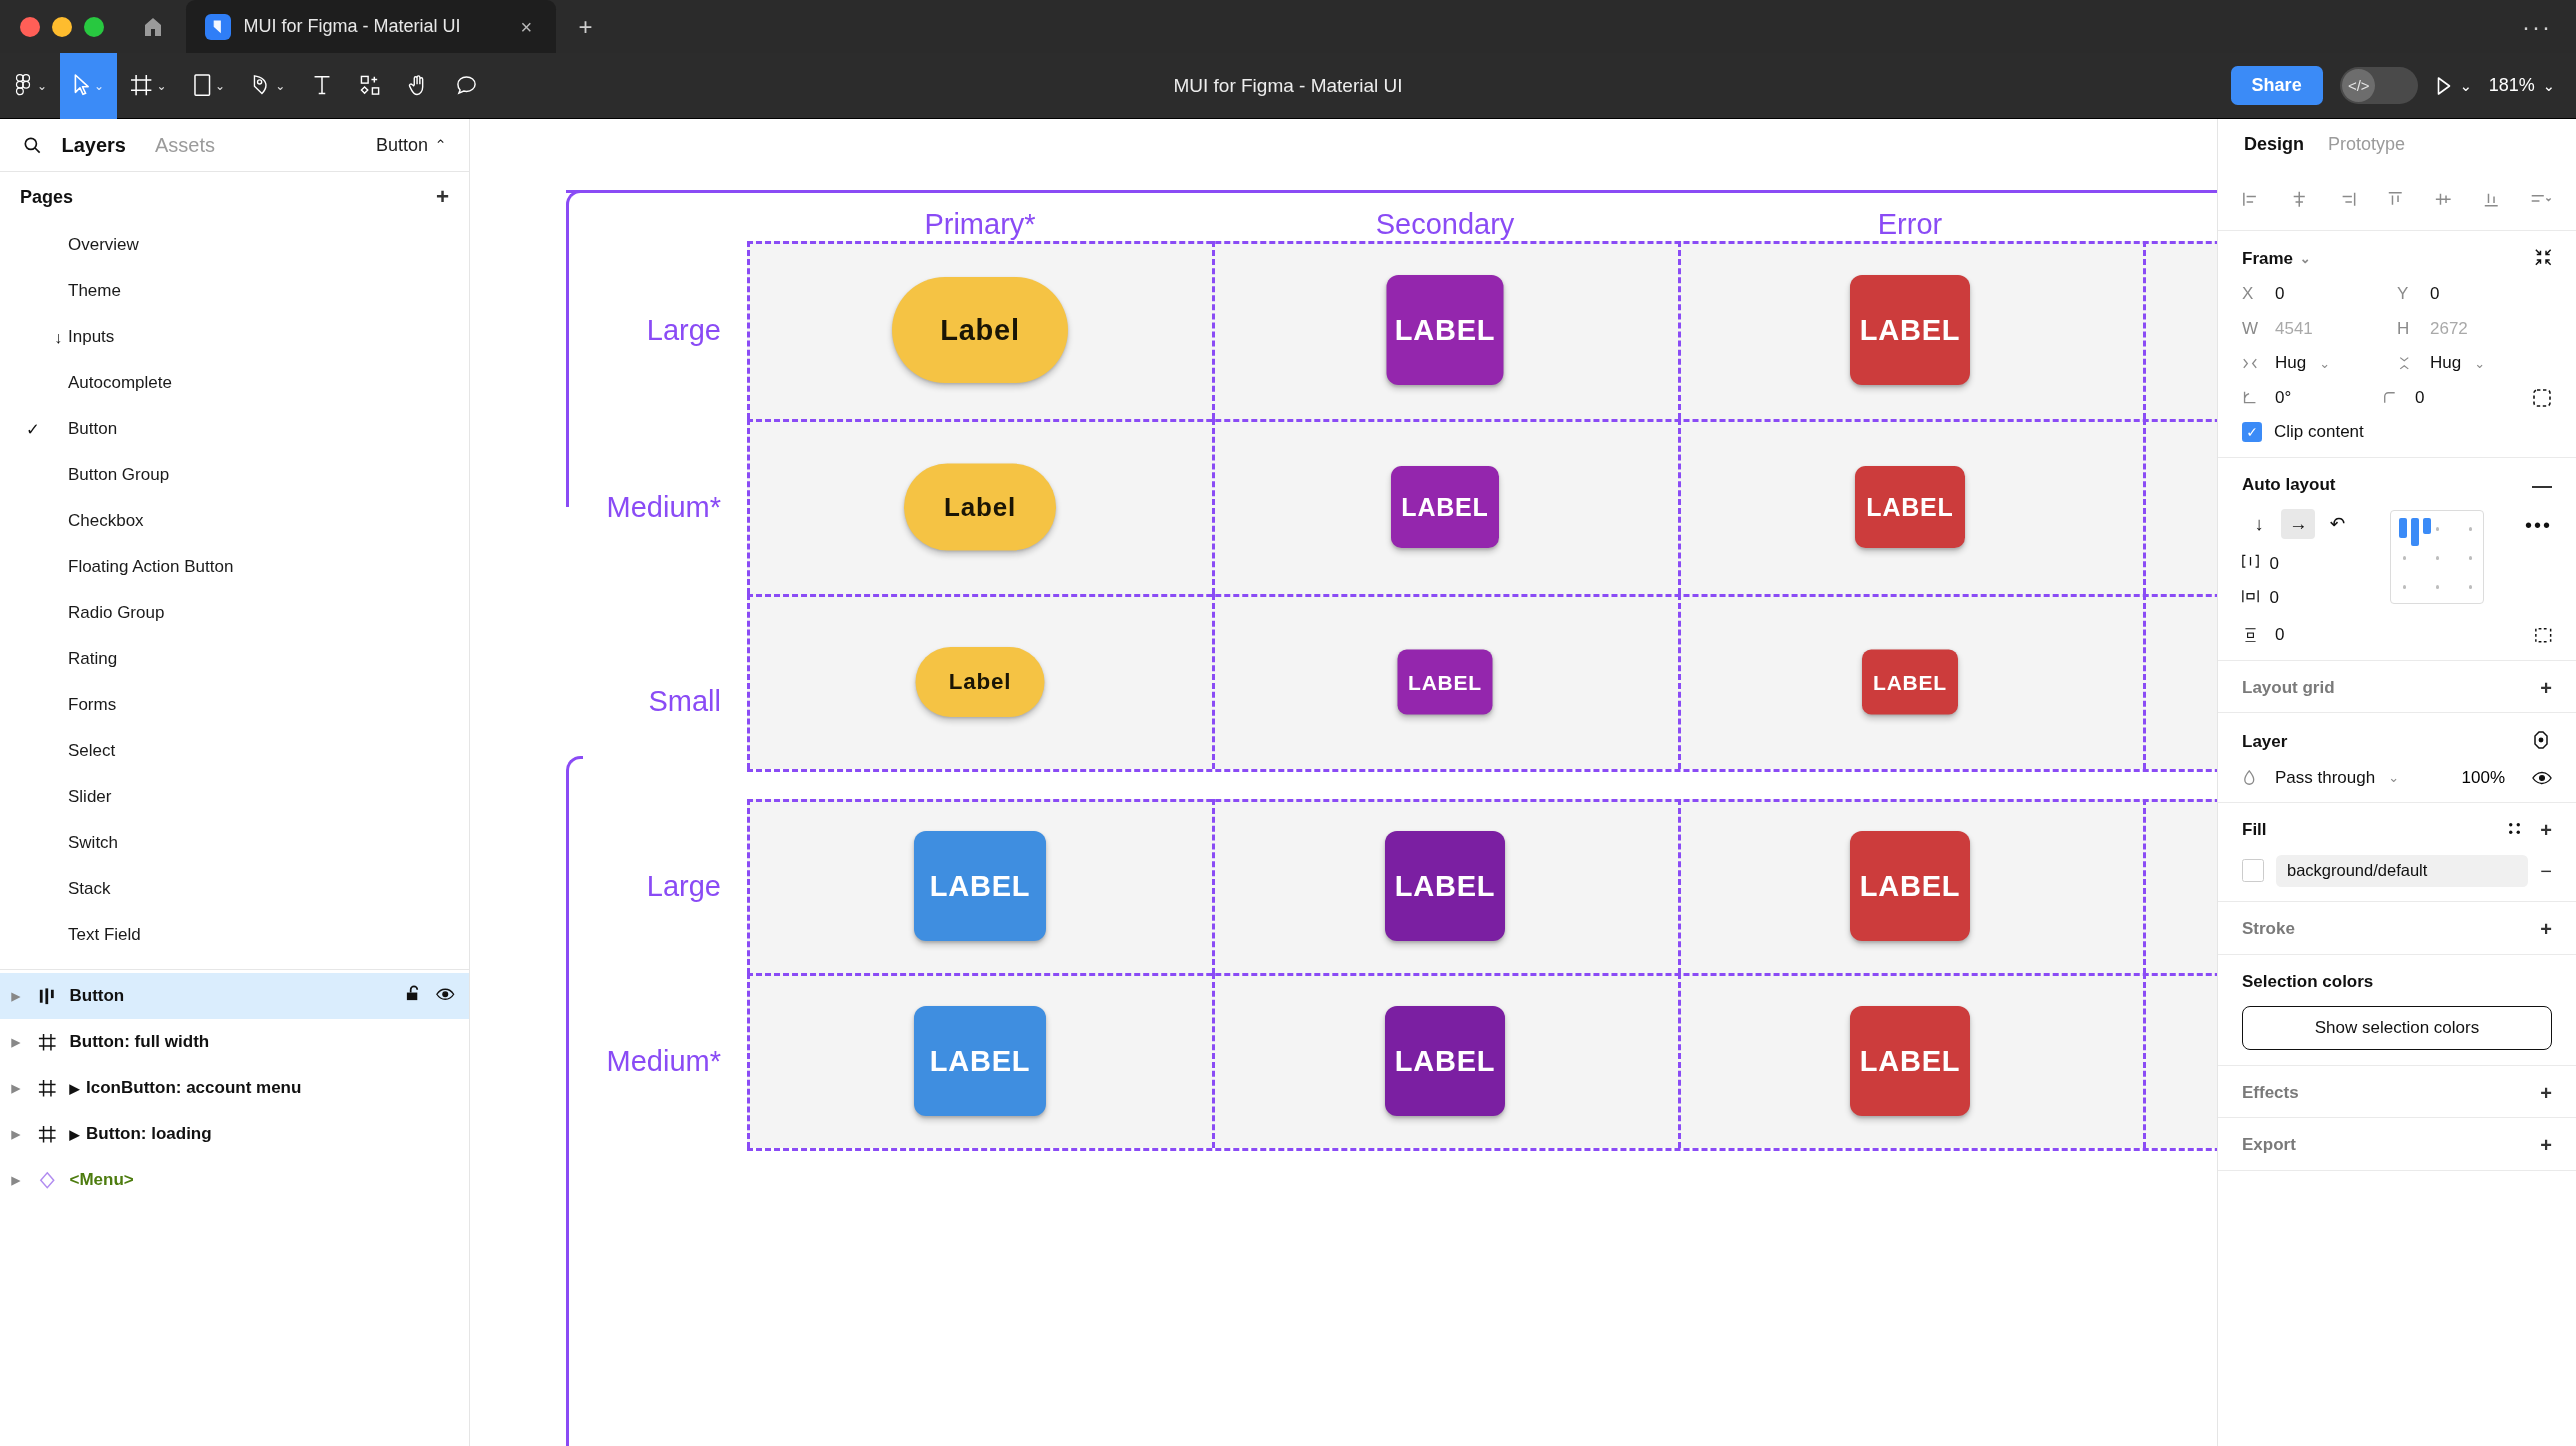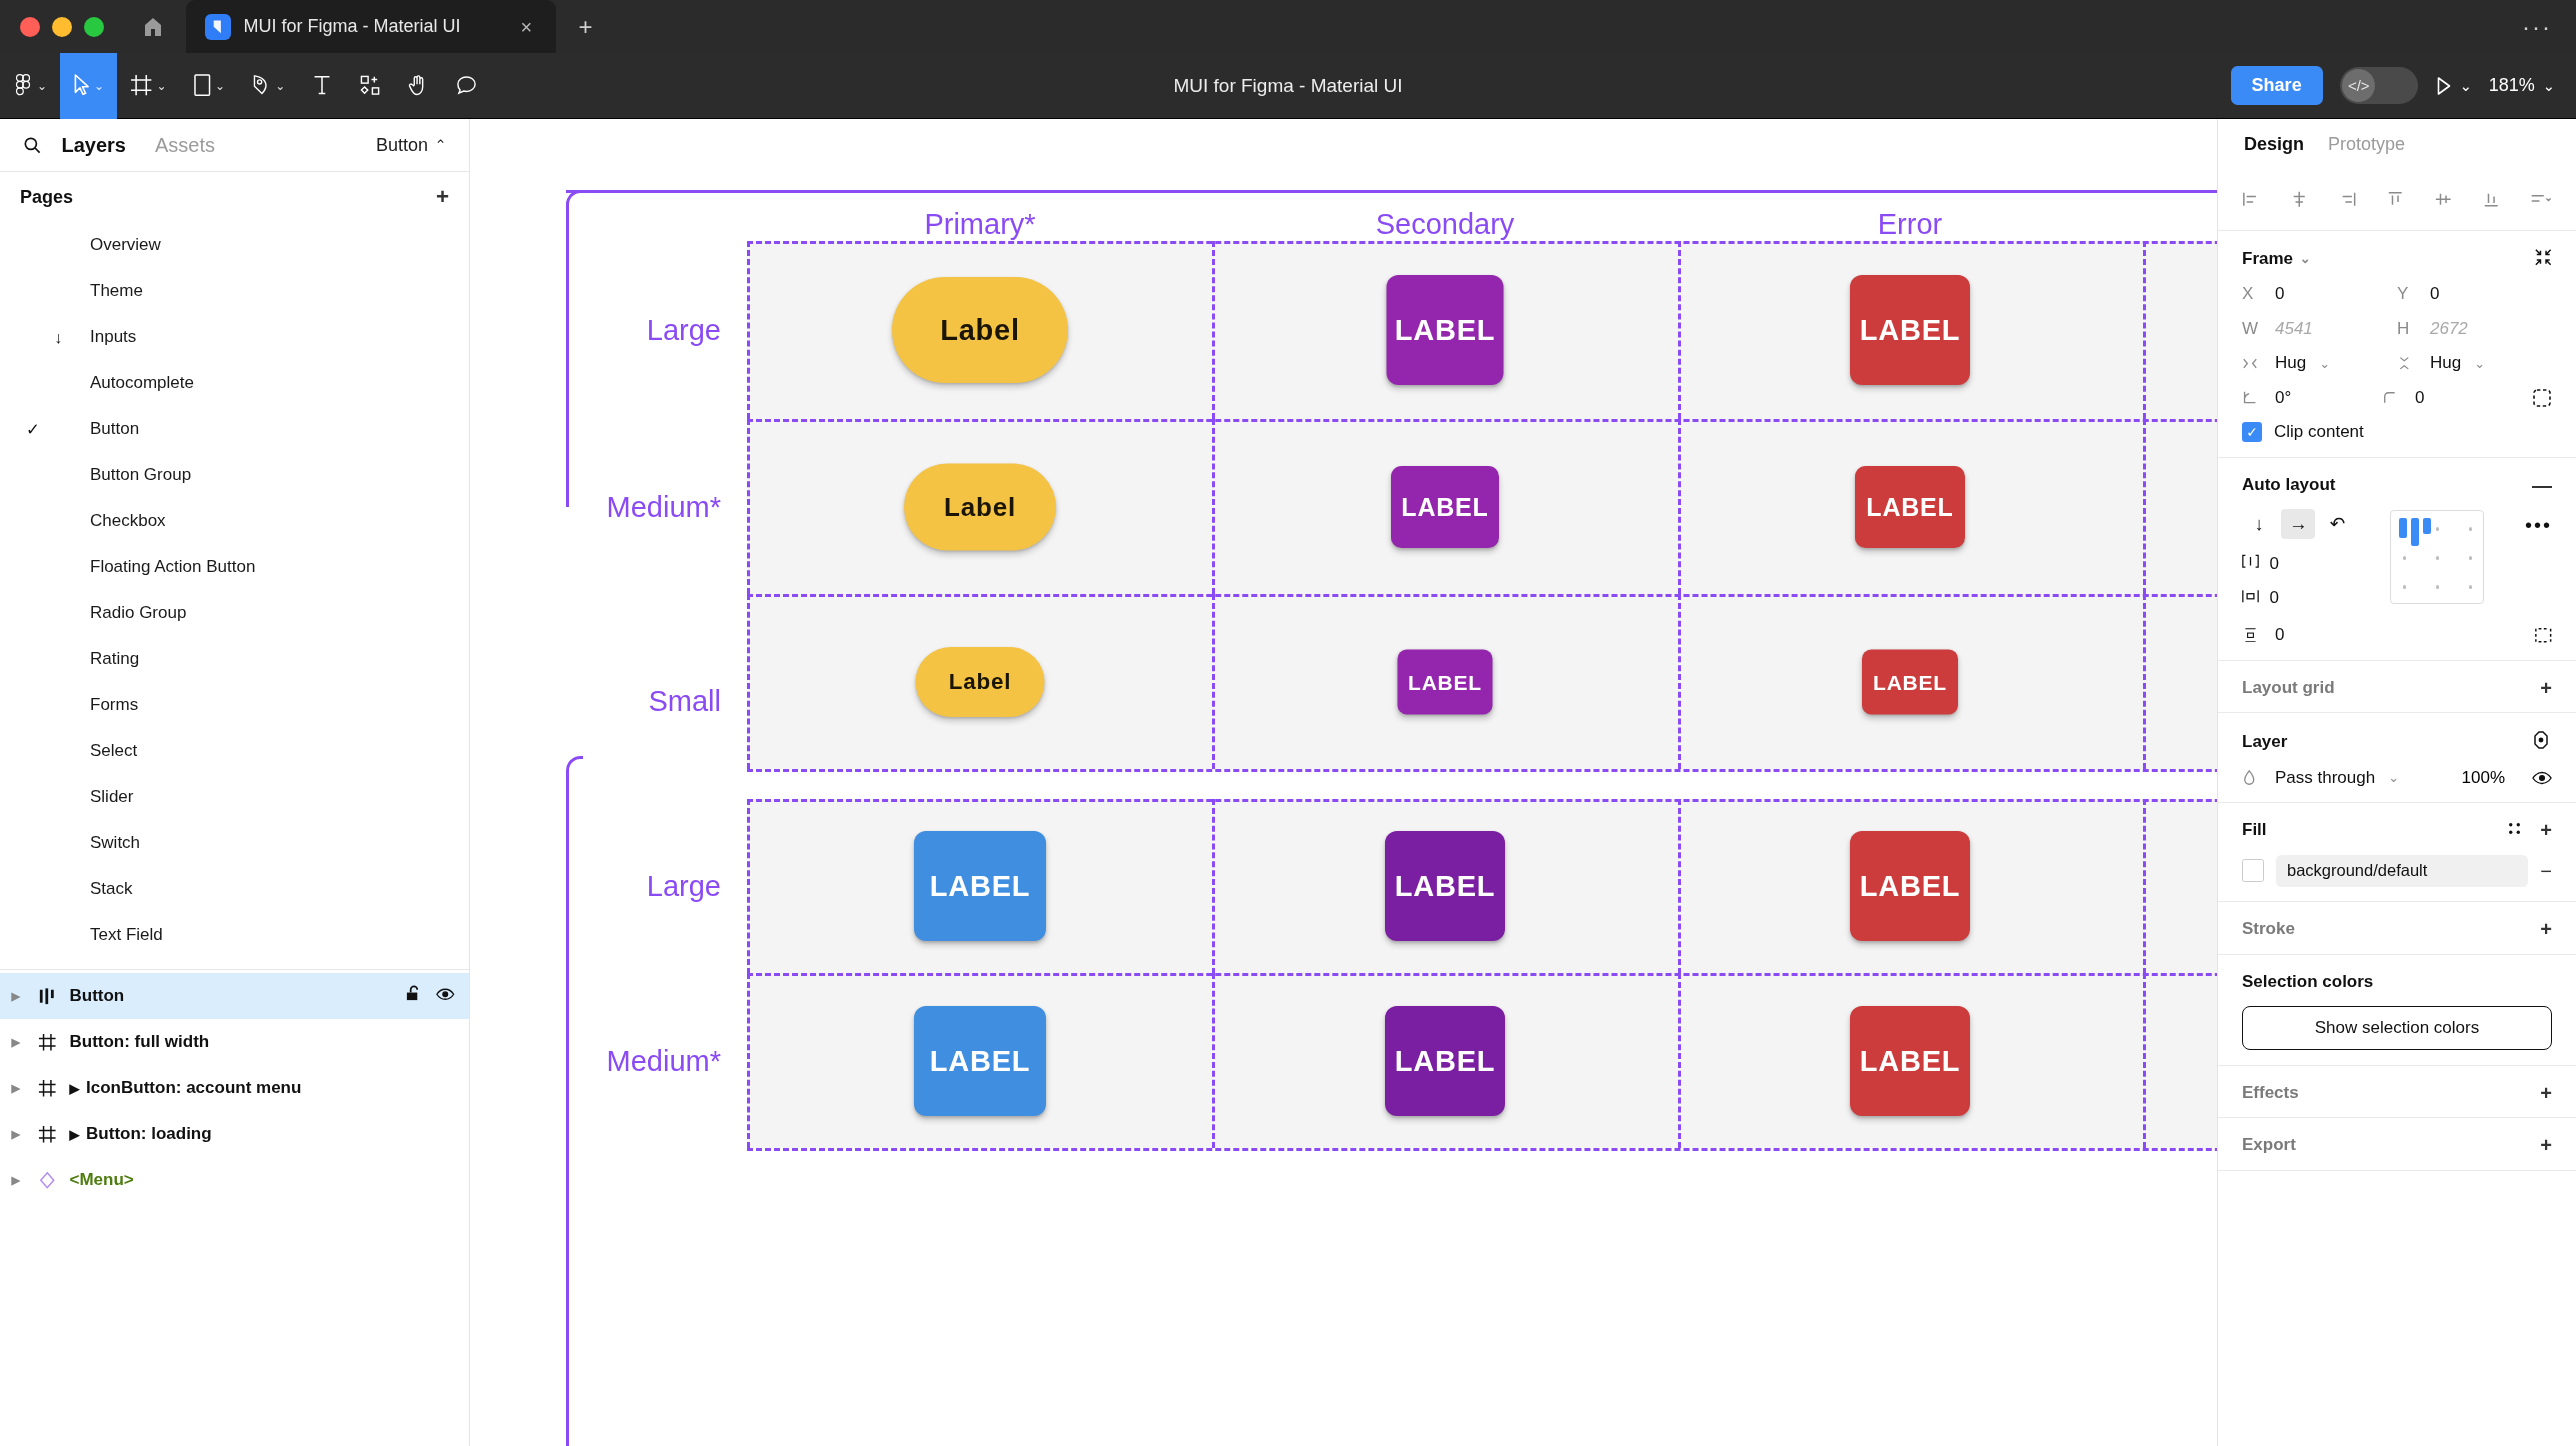--- a/index.html
+++ b/index.html
@@ -103,21 +103,21 @@
 
   .pages-hdr {
     display: flex; align-items: center; height: 50px; padding: 0 20px;
     font-size: 18px; font-weight: 700; color: #111;
   }
   .pages-add { margin-left: auto; font-size: 22.4px; color: #333; cursor: pointer; line-height: 1; }
 
   .pagelist { padding-bottom: 4px; }
   .page-item {
     height: 46px; display: flex; align-items: center; font-size: 17px; color: #1a1a1a;
-    cursor: pointer; padding-left: 90px; position: relative;
+    cursor: pointer; padding-left: 68px; position: relative;
   }
   .page-item .check { position: absolute; left: 26px; font-size: 16.5px; color: #111; }
   .page-item .arrow { position: absolute; left: 54px; font-size: 16.5px; color: #111; }
 
   .panel-div { height: 0.7px; background: #e6e6e6; margin: 6.6px 0 0; }
 
   .layerlist { padding-top: 4px; }
   .layer-item {
     height: 46px; display: flex; align-items: center; font-size: 17px; color: #111;
     font-weight: 700; cursor: pointer; padding: 0 14.5px 0 6.6px; gap: 9.2px;
@@ -191,21 +191,21 @@
   }
   .rp-sec-hdr.muted { font-weight: 700; color: #7a7a7a; margin-bottom: 0; }
   .rp-sec-hdr .sp { margin-left: auto; display: flex; align-items: center; gap: 17px; }
   .rp-sec-hdr .chev { margin-left: 6.6px; color: #8a8a8a; font-size: 13px; }
   .rp-ico-btn { cursor: pointer; color: #333; font-size: 20px; line-height: 1; }
 
   .rp-row { display: flex; align-items: center; margin-bottom: 14.5px; }
   .rp-field { flex: 1; display: flex; align-items: center; gap: 10.6px; font-size: 17px; color: #111; }
   .rp-field .k { color: #8a8a8a; width: 22.4px; flex: 0 0 22.4px; display:flex; align-items:center; justify-content:flex-start;}
   .rp-field .v { color: #111; }
-  .rp-field .v.dim { color: #a9a9a9; font-style: italic; }
+  .rp-field .v.dim { color: #a9a9a9; }
   .rp-field .dd { color: #8a8a8a; font-size: 13px; margin-left: 2.6px; }
   .rp-trail { width: 30px; display: flex; justify-content: flex-end; align-items: center; cursor: pointer; }
 
   .rp-check { display: flex; align-items: center; gap: 12px; font-size: 17px; color: #111; margin-top: 4px;}
   .cbox {
     width: 20px; height: 20px; border-radius: 3.3px; background: #3b8bf7;
     display: flex; align-items: center; justify-content: center; color: #fff; font-size: 14px;
     flex: 0 0 20px; cursor: pointer;
   }
 

